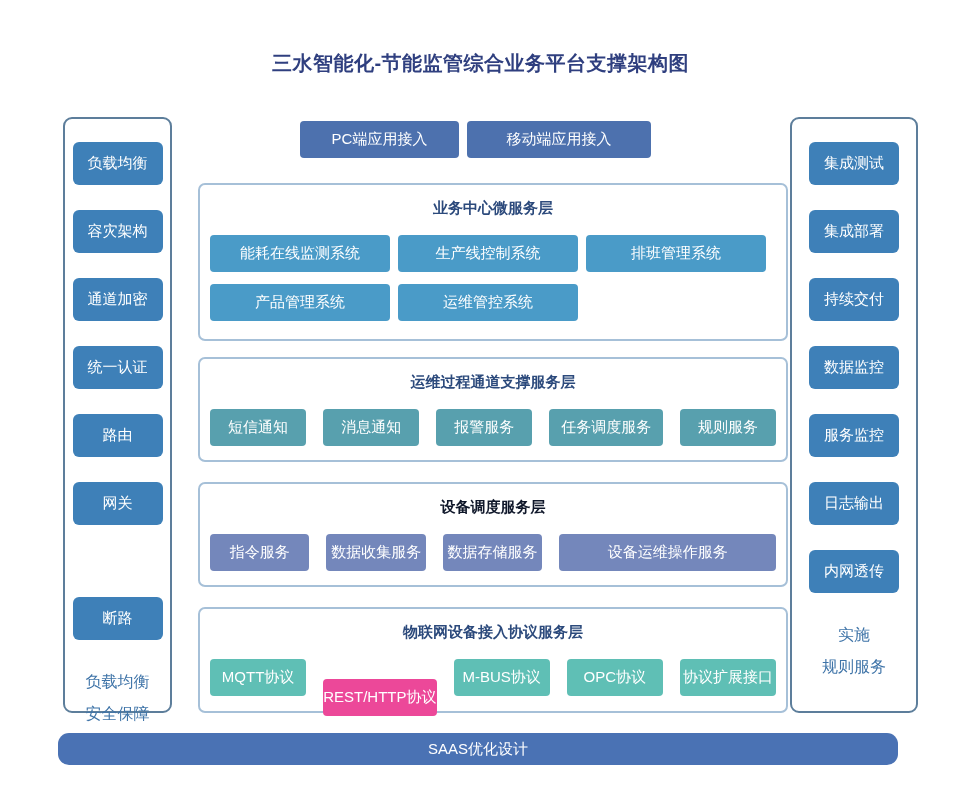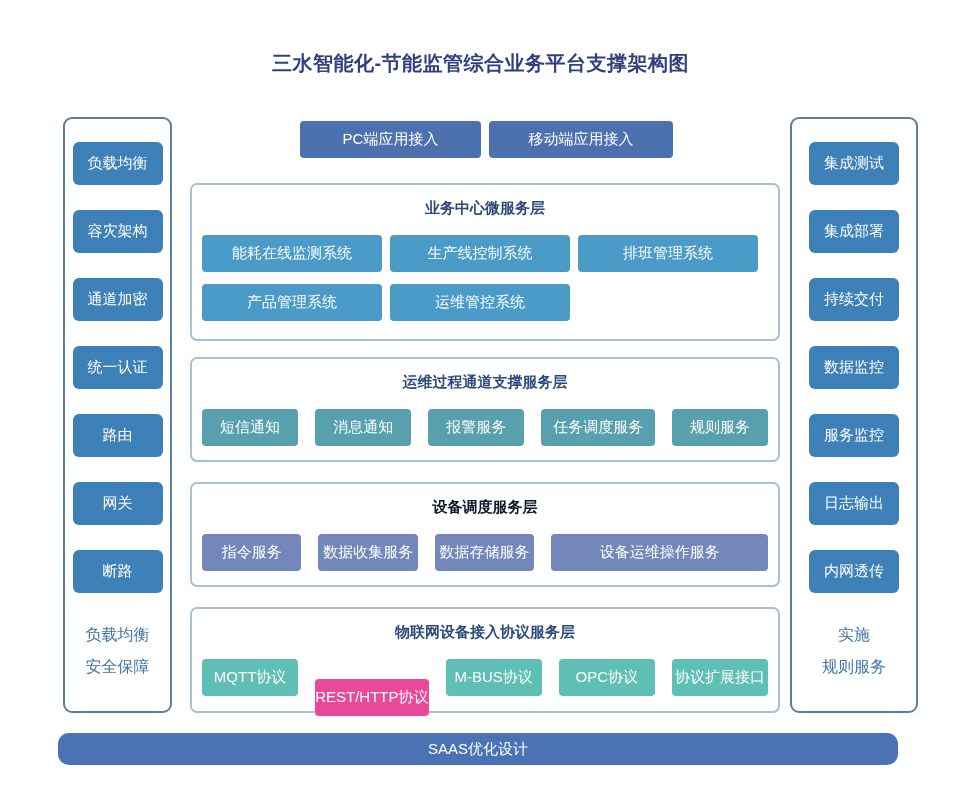--- a/index.html
+++ b/index.html
@@ -16,25 +16,25 @@
   .frame.right{left:790px;width:128px;}
   .side-chips{padding-top:23px;display:flex;flex-direction:column;align-items:center;gap:25px;}
   .side-chip{width:90px;height:43px;border-radius:6px;background:#3e80b8;color:#fff;
              font-size:15px;display:flex;align-items:center;justify-content:center;}
   .caption{margin-top:26px;text-align:center;font-size:16px;line-height:32px;color:#3f74a8;}
 
   
   .top-buttons{position:absolute;left:300px;top:121px;display:flex;gap:8px;}
   .top-btn{height:37px;border-radius:4px;background:#4d71ae;color:#fff;font-size:15px;
            display:flex;align-items:center;justify-content:center;}
-  .top-btn:nth-child(1){width:181px;}
+  .top-btn:nth-child(1){width:159px;}
   .top-btn:nth-child(2){width:184px;}
 
   
-  .layer{position:absolute;left:190px;width:590px;border:2px solid #a6c0d8;border-radius:7px;
+  .layer{position:absolute;left:198px;width:590px;border:2px solid #a6c0d8;border-radius:7px;
          box-sizing:border-box;background:#ffffff;padding:12px 10px 0;}
   .layer-idx-0{top:183px;height:158px;}
   .layer-idx-1{top:357px;height:105px;}
   .layer-idx-2{top:482px;height:105px;}
   .layer-idx-3{top:607px;height:106px;}
   .layer-title{text-align:center;font-size:15px;font-weight:600;color:#2c4a7c;
                line-height:22px;margin-bottom:16px;}
   .chips{display:flex;gap:17px;}
   .chip{height:37px;border-radius:4px;color:#fff;font-size:15px;
         display:flex;align-items:center;justify-content:center;white-space:nowrap;}
@@ -59,21 +59,21 @@
   <div class="title" style="color: rgb(47, 63, 127);">三水智能化-节能监管综合业务平台支撑架构图</div>
 
   <div class="frame left" style="border-color: rgb(93, 126, 155);">
     <div class="side-chips" id="left-chips">
         <div class="side-chip" style="background: rgb(62, 128, 184);">负载均衡</div>
         <div class="side-chip" style="background: rgb(62, 128, 184);">容灾架构</div>
         <div class="side-chip" style="background: rgb(62, 128, 184);">通道加密</div>
         <div class="side-chip" style="background: rgb(62, 128, 184);">统一认证</div>
         <div class="side-chip" style="background: rgb(62, 128, 184);">路由</div>
         <div class="side-chip" style="background: rgb(62, 128, 184);">网关</div>
-        <div class="side-chip" style="background: rgb(62, 128, 184);">断路</div>
+        <div class="side-chip" style="background: rgb(62, 128, 184); margin-top: 47px;">断路</div>
       </div>
     <div class="caption" id="left-caption" style="color: rgb(63, 116, 168);">
         <div class="caption-line">负载均衡</div>
         <div class="caption-line">安全保障</div>
       </div>
   </div>
 
   <div class="top-buttons" id="top-buttons">
       <div class="top-btn" style="background: rgb(77, 113, 174);">PC端应用接入</div>
       <div class="top-btn" style="background: rgb(77, 113, 174);">移动端应用接入</div>

